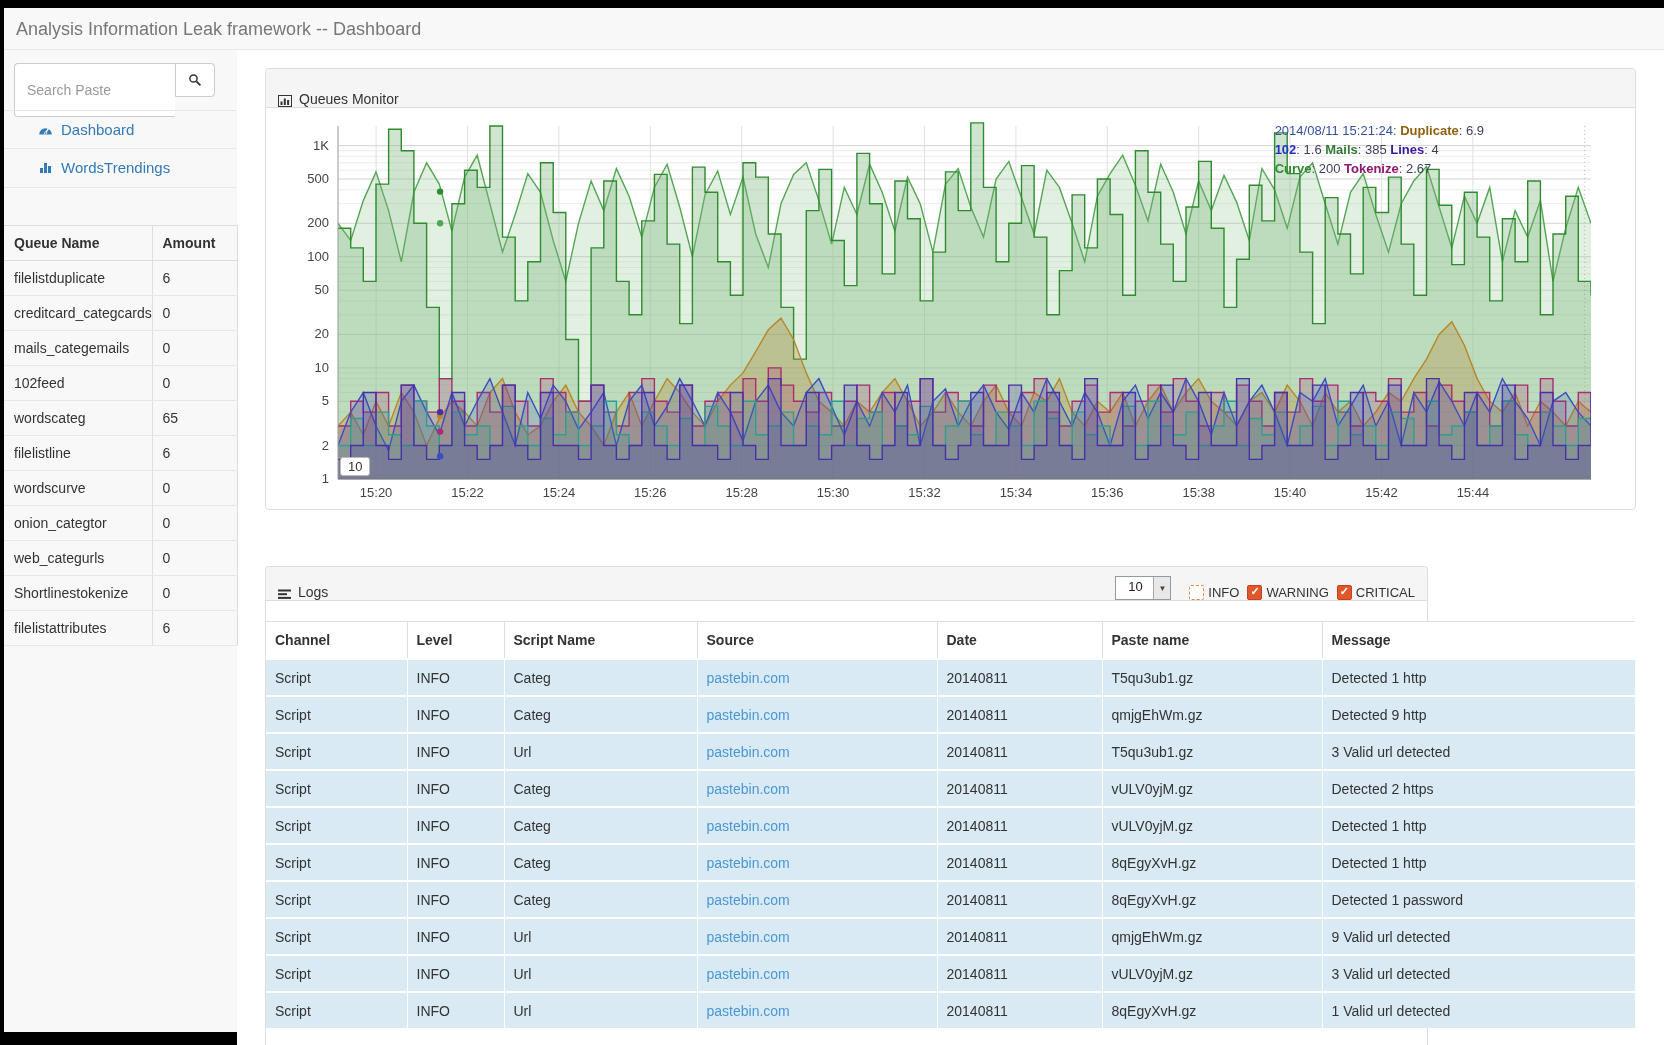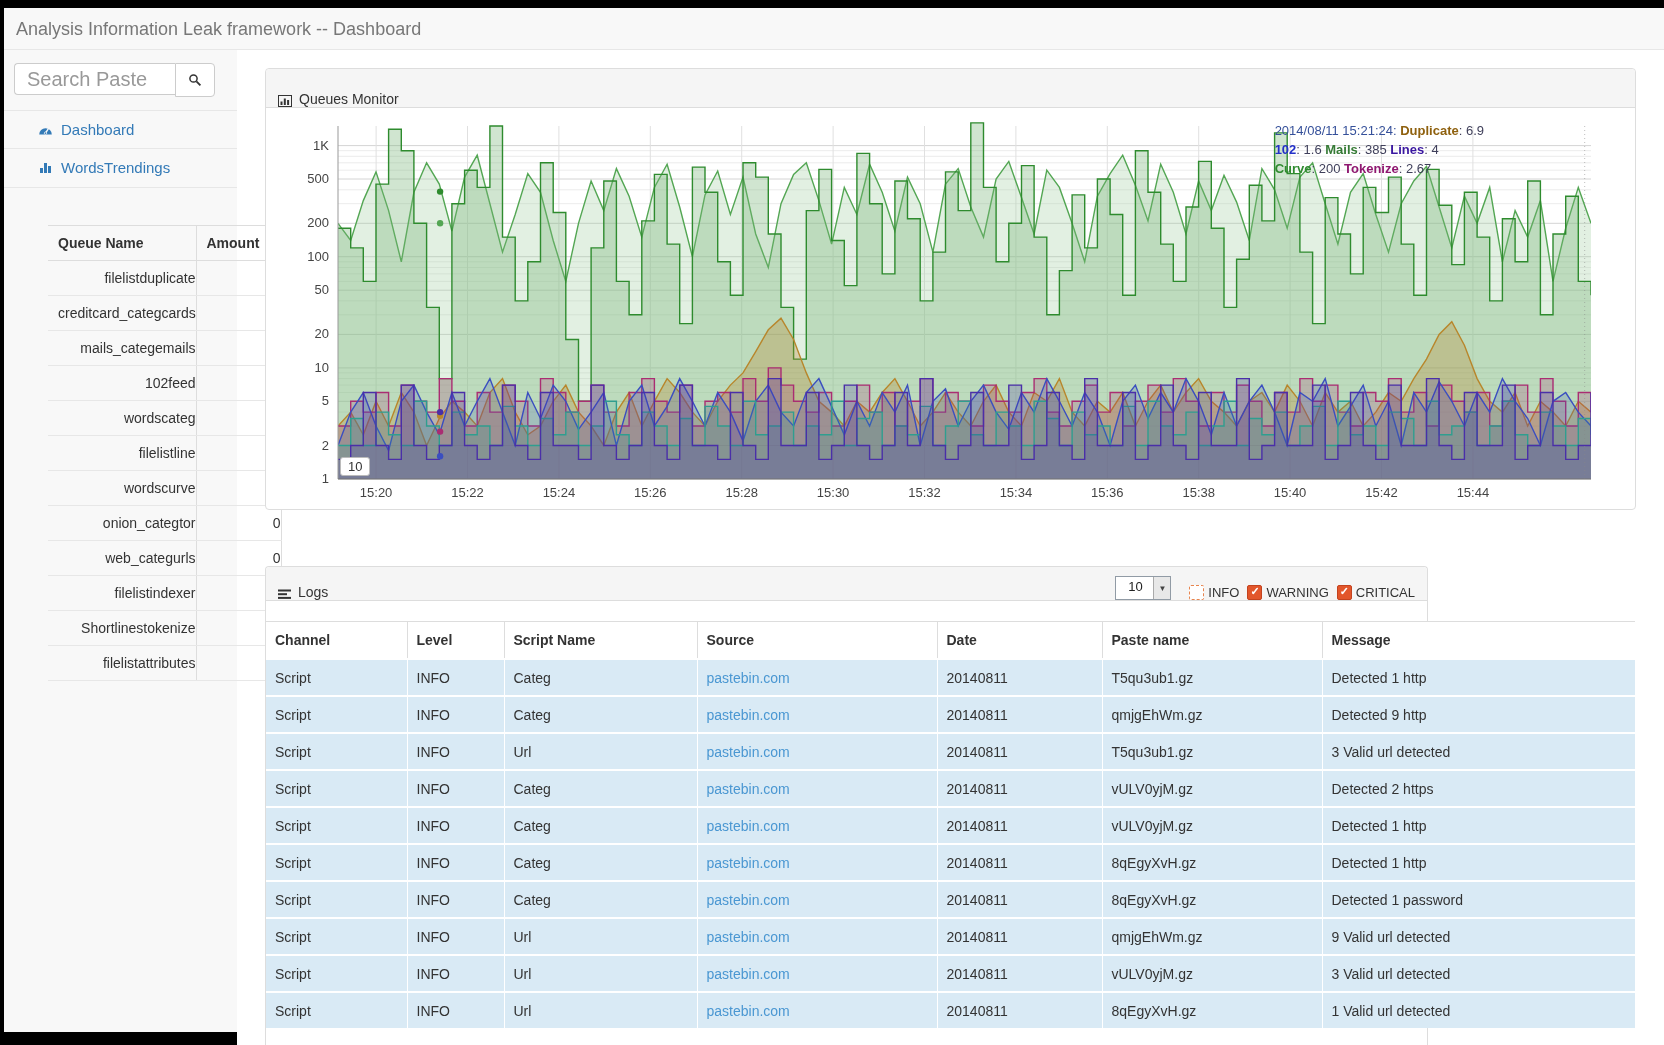--- a/index.html
+++ b/index.html
@@ -7,33 +7,33 @@
         font-family:"Liberation Sans",sans-serif;color:#333;}
   .mainbg{position:absolute;left:4px;top:8px;width:1660px;height:1037px;background:#fff;}
   
   .navbar{position:absolute;left:4px;top:8px;width:1660px;height:42px;background:#f8f8f8;
           border-bottom:1px solid #e7e7e7;box-sizing:border-box;}
   .brand{position:absolute;left:12px;top:0;height:42px;line-height:42px;font-size:18px;color:#777;text-decoration:none;}
   
   .sidebar{position:absolute;left:4px;top:50px;width:233px;height:982px;background:#f8f8f8;box-sizing:border-box;}
   .searchrow{position:absolute;left:10px;top:13px;height:32px;display:flex;}
   .searchrow input{width:136px;height:30px;border:1px solid #ccc;border-right:none;border-radius:4px 0 0 4px;
-        padding:0 12px;font-size:20px;color:#555;outline:none;background:#fff;font-family:"Liberation Sans",sans-serif;}
+        padding:11px 12px;font-size:14px;color:#555;outline:none;background:#fff;font-family:"Liberation Sans",sans-serif;}
   .searchrow input::placeholder{color:#999;}
   .searchbtn{width:38px;height:32px;border:1px solid #ccc;border-radius:0 4px 4px 0;background:#fff;
         display:flex;align-items:center;justify-content:center;cursor:pointer;}
   .sdivider{position:absolute;left:0;width:233px;height:0;border-top:1px solid #e7e7e7;}
   .navitem{position:absolute;left:16px;width:233px;height:37px;display:flex;align-items:center;
         padding-left:18px;box-sizing:border-box;color:#337ab7;font-size:15px;text-decoration:none;cursor:pointer;}
   .navitem .ic{margin-right:8px;display:inline-flex;width:15px;justify-content:center;}
   
-  .qtable{position:absolute;left:0;top:175px;width:233px;border-collapse:collapse;table-layout:fixed;font-size:14px;margin-left:44px;}
+  .qtable{position:absolute;left:0;top:175px;width:233px;border-collapse:collapse;table-layout:fixed;font-size:14px;}
   .qtable th{border-top:1px solid #ddd;border-bottom:1px solid #ddd;text-align:left;font-weight:bold;
         padding:9px 0 9px 10px;color:#333;}
-  .qtable td{border-bottom:1px solid #e7e7e7;padding:8px 0 8px 10px;color:#333;height:18px;text-align:right;}
+  .qtable td{border-bottom:1px solid #e7e7e7;padding:8px 0 8px 10px;color:#333;height:18px;}
   .qtable td+td,.qtable th+th{border-left:1px solid #ddd;}
   .qtable tr>*:last-child{border-right:1px solid #ddd;}
   
   .panel{position:absolute;background:#fff;border:1px solid #ddd;border-radius:4px;box-sizing:border-box;}
   .panel-heading{height:38px;background:#f5f5f5;border-bottom:1px solid #ddd;border-radius:4px 4px 0 0;
         display:flex;align-items:flex-end;padding:0 12px;font-size:14px;color:#333;box-sizing:border-box;}
   .panel-heading .ic{margin-right:7px;display:inline-flex;}
   #queues-panel{left:265px;top:68px;width:1371px;height:442px;}
   #queues-panel .panel-heading{height:39px;}
   #logs-panel{left:265px;top:566px;width:1163px;height:479px;border-bottom:none;border-radius:4px 4px 0 0;}
@@ -153,24 +153,20 @@
           <tr>
             <td>wordscurve</td>
             <td>0</td>
           </tr>
           <tr>
             <td>onion_categtor</td>
             <td>0</td>
           </tr>
           <tr>
             <td>web_categurls</td>
-            <td>0</td>
-          </tr>
-          <tr>
-            <td>filelistindexer</td>
             <td>0</td>
           </tr>
           <tr>
             <td>Shortlinestokenize</td>
             <td>0</td>
           </tr>
           <tr>
             <td>filelistattributes</td>
             <td>6</td>
           </tr>

